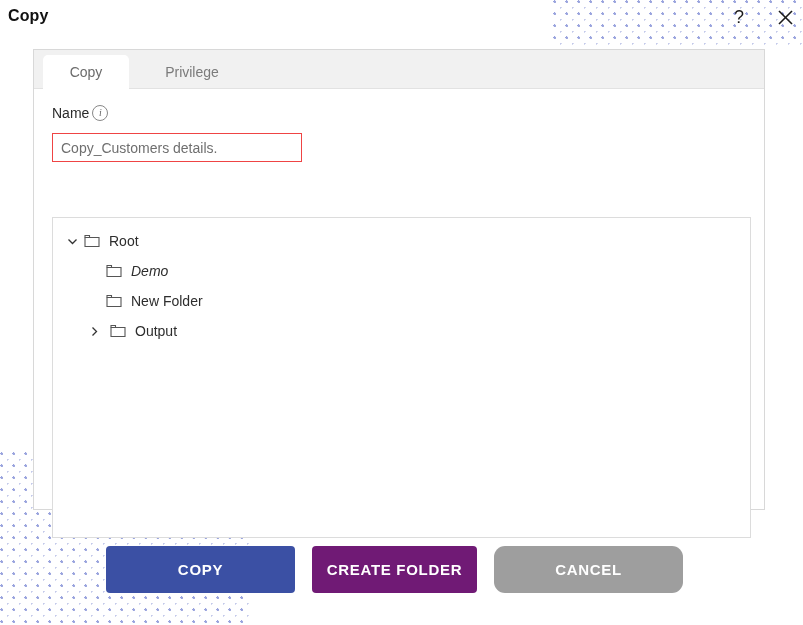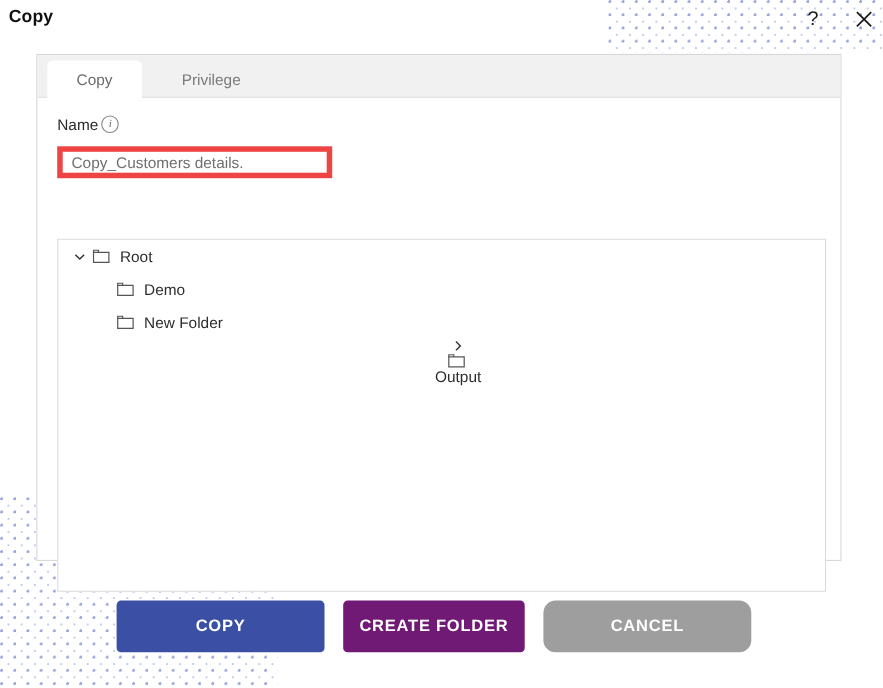--- a/index.html
+++ b/index.html
@@ -137,21 +137,21 @@
     color: #666666;
     line-height: 1;
   }
 
   #name-input {
     position: absolute;
     left: 18px;
     top: 44px;
     width: 250px;
     height: 29px;
-    border: 5px solid #ef4444;
+    border: 1px solid #ef4444;
     background: #ffffff;
     font-family: "Liberation Sans", sans-serif;
     font-size: 14px;
     color: #6f6f6f;
     padding: 0 8px;
     box-sizing: border-box;
     outline: none;
   }
 
   
@@ -161,21 +161,21 @@
     top: 128px;
     width: 699px;
     height: 321px;
     border: 1px solid #dcdcdc;
     background: #ffffff;
     box-sizing: border-box;
     overflow: auto;
   }
   .tree-row {
     display: flex;
-    align-items: center;
+    align-items: flex-end;
     height: 30px;
     font-size: 14px;
     color: #2d2d2d;
     white-space: nowrap;
   }
   .twisty {
     width: 22px;
     min-width: 22px;
     display: flex;
     align-items: center;
@@ -264,43 +264,43 @@
         </span>
         <span class="folder-icon">
           <svg width="16" height="14" viewBox="0 0 16 14" aria-hidden="true">
             <path d="M1 3.5 L1 12.5 L15 12.5 L15 3.5 Z" fill="none" stroke="#555555" stroke-width="1.1"></path>
             <path d="M1 3.5 L1 1.5 L5.5 1.5 L5.5 3.5" fill="none" stroke="#555555" stroke-width="1.1"></path>
           </svg>
         </span>
         <span class="tree-label">Root</span>
       </div>
 
+      <div class="tree-row" style="padding-left:30px;font-style:italic;">
+        <span class="twisty"></span>
+        <span class="folder-icon">
+          <svg width="16" height="14" viewBox="0 0 16 14" aria-hidden="true">
+            <path d="M1 3.5 L1 12.5 L15 12.5 L15 3.5 Z" fill="none" stroke="#555555" stroke-width="1.1"></path>
+            <path d="M1 3.5 L1 1.5 L5.5 1.5 L5.5 3.5" fill="none" stroke="#555555" stroke-width="1.1"></path>
+          </svg>
+        </span>
+        <span class="tree-label">Demo</span>
+      </div>
+
       <div class="tree-row" style="padding-left:30px;">
         <span class="twisty"></span>
         <span class="folder-icon">
           <svg width="16" height="14" viewBox="0 0 16 14" aria-hidden="true">
             <path d="M1 3.5 L1 12.5 L15 12.5 L15 3.5 Z" fill="none" stroke="#555555" stroke-width="1.1"></path>
             <path d="M1 3.5 L1 1.5 L5.5 1.5 L5.5 3.5" fill="none" stroke="#555555" stroke-width="1.1"></path>
           </svg>
         </span>
-        <span class="tree-label">Demo</span>
-      </div>
-
-      <div class="tree-row" style="padding-left:30px;">
-        <span class="twisty"></span>
-        <span class="folder-icon">
-          <svg width="16" height="14" viewBox="0 0 16 14" aria-hidden="true">
-            <path d="M1 3.5 L1 12.5 L15 12.5 L15 3.5 Z" fill="none" stroke="#555555" stroke-width="1.1"></path>
-            <path d="M1 3.5 L1 1.5 L5.5 1.5 L5.5 3.5" fill="none" stroke="#555555" stroke-width="1.1"></path>
-          </svg>
-        </span>
         <span class="tree-label">New Folder</span>
       </div>
 
-      <div class="tree-row" style="padding-left:30px;flex-direction:column;">
+      <div class="tree-row" style="padding-left:30px;">
         <span class="twisty">
           <svg width="13" height="13" viewBox="0 0 13 13" aria-hidden="true">
             <polyline points="4.5,2.5 8.5,6.5 4.5,10.5" fill="none" stroke="#333333" stroke-width="1.3"></polyline>
           </svg>
         </span>
         <span class="folder-icon" style="margin-left:4px;">
           <svg width="16" height="14" viewBox="0 0 16 14" aria-hidden="true">
             <path d="M1 3.5 L1 12.5 L15 12.5 L15 3.5 Z" fill="none" stroke="#555555" stroke-width="1.1"></path>
             <path d="M1 3.5 L1 1.5 L5.5 1.5 L5.5 3.5" fill="none" stroke="#555555" stroke-width="1.1"></path>
           </svg>

